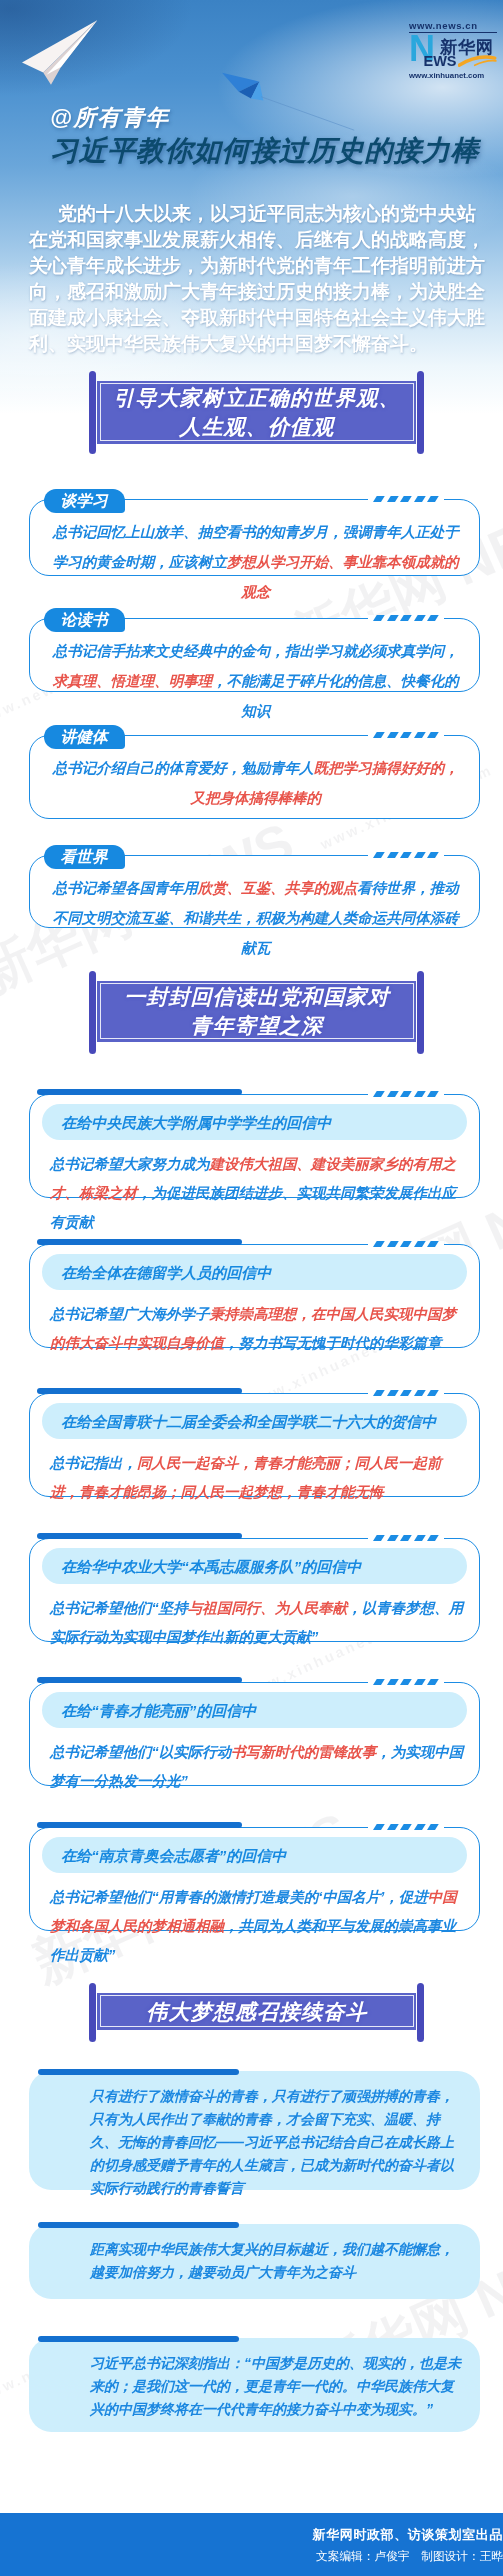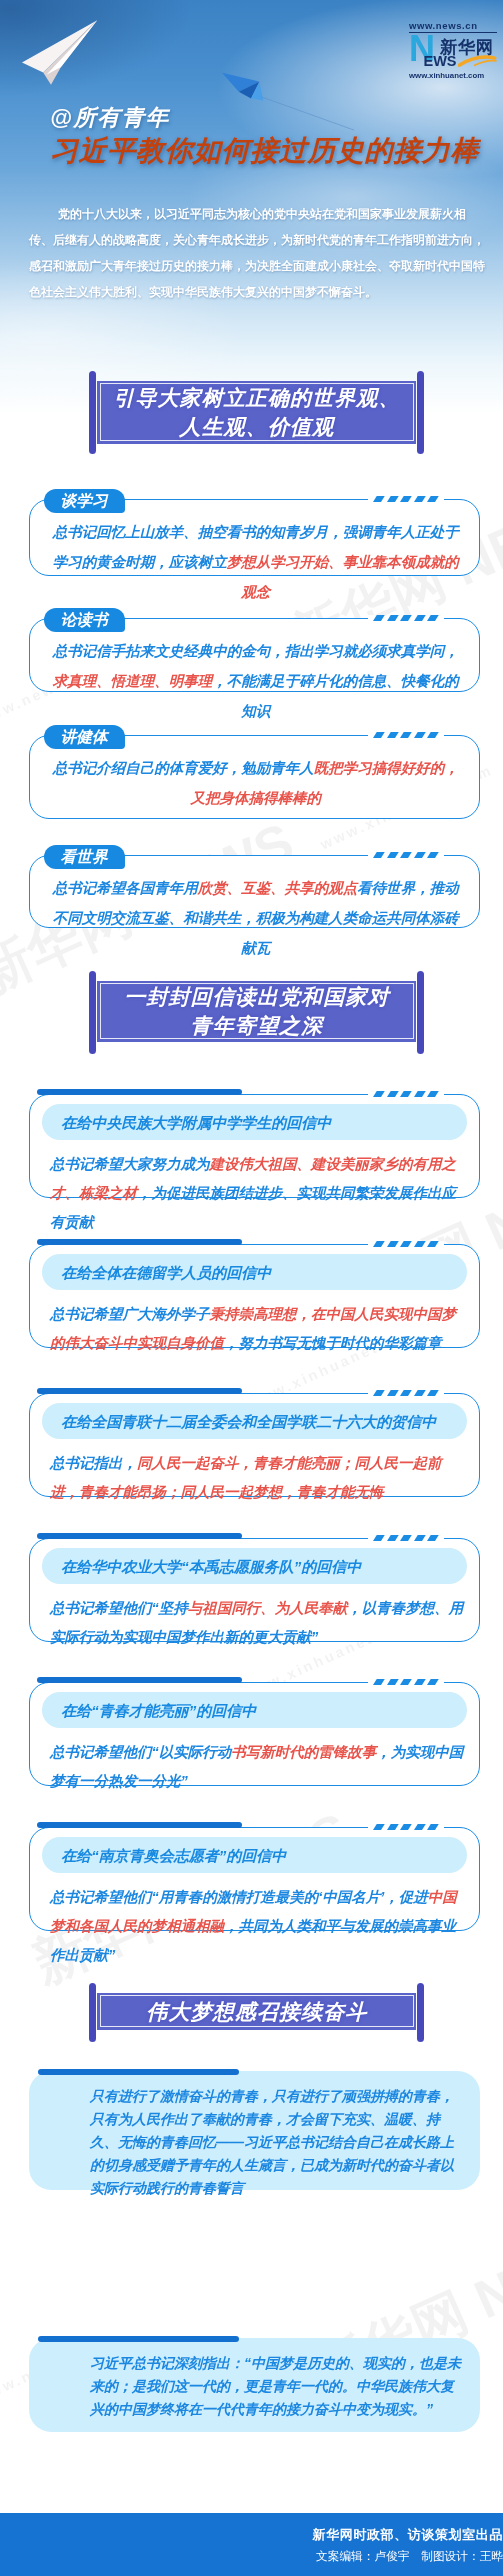--- a/index.html
+++ b/index.html
@@ -10,23 +10,23 @@
     background:
       radial-gradient(ellipse 347px 140px at 88% 20%, rgba(255,255,255,.75), rgba(255,255,255,0) 65%),
       radial-gradient(ellipse 235px 89px at 70% 45%, rgba(255,255,255,.35), rgba(255,255,255,0) 70%),
       radial-gradient(ellipse 291px 112px at 8% 78%, rgba(255,255,255,.45), rgba(255,255,255,0) 70%),
       radial-gradient(ellipse 280px 134px at 2% 2%, rgba(23,62,118,.45), rgba(23,62,118,0) 65%),
       linear-gradient(180deg,#3b82c4 0%,#4a90cf 18%,#6aa6da 38%,#9dc6e8 56%,#cfe5f5 72%,#eef7fc 84%,#ffffff 95%);}
   .plane-big{position:absolute;left:22.4px;top:19px;}
   .plane-small{position:absolute;left:212px;top:66px;}
   .hashtag{position:absolute;left:50px;top:102px;color:#fff;font-size:22.4px;font-weight:bold;
            font-style:italic;letter-spacing:1.7px;text-shadow:1.1px 1.7px 3.4px rgba(25,70,125,.45);}
-  .big-title{position:absolute;left:50px;top:132px;width:442px;color:#c2410c;font-size:28px;font-weight:bold;
+  .big-title{position:absolute;left:50px;top:132px;width:442px;color:#0c4a6e;font-size:28px;font-weight:bold;
            font-style:italic;letter-spacing:0.6px;text-shadow:1.1px 2.2px 4.5px rgba(25,70,125,.5);white-space:nowrap;}
-  .intro{position:absolute;left:29px;top:201px;width:456px;color:#fff;font-size:12px;line-height:26px;
+  .intro{position:absolute;left:29px;top:201px;width:456px;color:#fff;font-size:19px;line-height:26px;
          font-weight:bold;text-indent:29px;text-shadow:0.6px 1.1px 2.2px rgba(25,70,125,.35);}
   
   .logo{position:absolute;left:409px;top:20px;width:88px;}
   .logo-url-top{color:#16326b;font-size:9.5px;font-weight:bold;letter-spacing:0.6px;border-bottom:1.7px solid #16326b;padding-bottom:1.1px;}
   .logo-mid{position:relative;height:35px;margin-top:1.1px;}
   .logo-n{position:absolute;left:0;top:-3.4px;color:#2aa7dd;font-size:36px;font-weight:bold;line-height:35px;}
   .logo-brand{position:absolute;left:31px;top:1.1px;color:#16326b;font-size:17.3px;font-weight:bold;letter-spacing:0.6px;}
   .logo-ews{position:absolute;left:14.5px;top:19px;color:#16326b;font-size:14.5px;font-weight:bold;}
   .logo-swoosh{position:absolute;left:49px;top:19px;}
   .logo-url-bottom{color:#16326b;font-size:7.8px;font-weight:bold;margin-top:2.2px;}
@@ -296,18 +296,22 @@
           <span class="dash"></span>
         </div>
        <div class="lpill">在给“南京青奥会志愿者”的回信中</div>
        <div class="lbody"><span class="seg-blue">总书记希望他们“用青春的激情打造最美的‘中国名片’，促进</span><span class="seg-red">中国梦和各国人民的梦相通相融</span><span class="seg-blue">，共同为人类和平与发展的崇高事业作出贡献”</span></div>
      </div>
     </div>
     <div class="qcard" style="top: 2071px; height: 119px;">
       <div class="qbar"></div>
      <div class="qbody">只有进行了激情奋斗的青春，只有进行了顽强拼搏的青春，只有为人民作出了奉献的青春，才会留下充实、温暖、持久、无悔的青春回忆——习近平总书记结合自己在成长路上的切身感受赠予青年的人生箴言，已成为新时代的奋斗者以实际行动践行的青春誓言</div>
     </div>
+    <div class="qcard" style="top: 2224px; height: 75px;">
+      <div class="qbar"></div>
+     <div class="qbody">距离实现中华民族伟大复兴的目标越近，我们越不能懈怠，越要加倍努力，越要动员广大青年为之奋斗</div>
+    </div>
     <div class="qcard" style="top: 2338px; height: 94px;">
       <div class="qbar"></div>
      <div class="qbody">习近平总书记深刻指出：“中国梦是历史的、现实的，也是未来的；是我们这一代的，更是青年一代的。中华民族伟大复兴的中国梦终将在一代代青年的接力奋斗中变为现实。”</div>
     </div>
   </div>
 
 
 </body></html>

